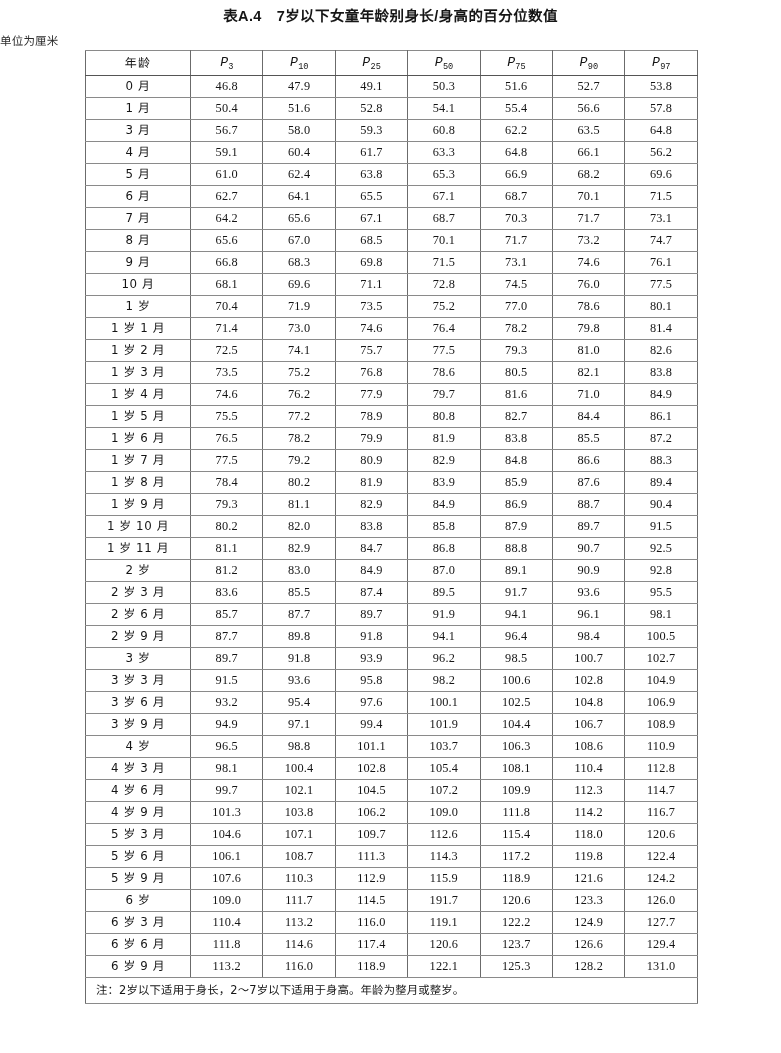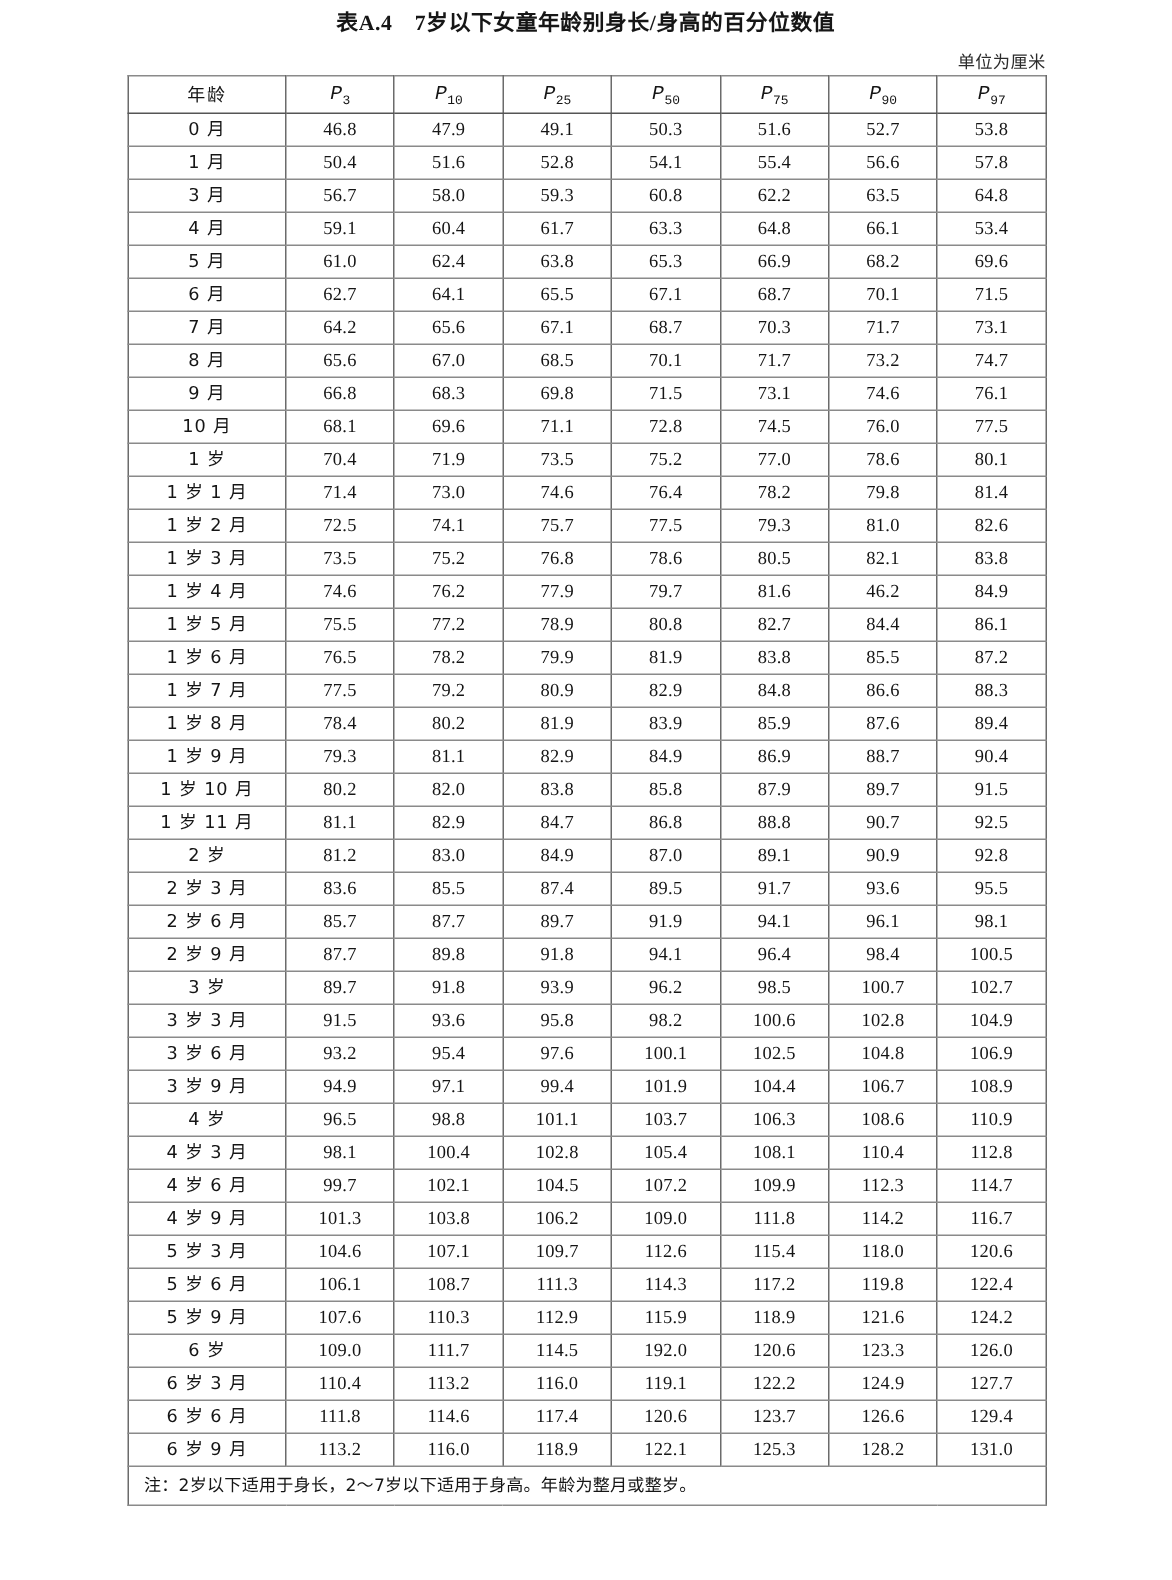--- a/index.html
+++ b/index.html
@@ -17,30 +17,29 @@
   }
   .page {
     position: relative;
     width: 781px;
     height: 1053px;
     box-sizing: border-box;
   }
   .table-title {
     width: 100%;
     text-align: center;
-    font-family: Liberation Serif, serif;
+    font-family: Liberation Sans, sans-serif;
     font-size: 14.5px;
     font-weight: bold;
     letter-spacing: 0.4px;
     padding-top: 7px;
     line-height: 18px;
     color: #161616;
   }
   .unit-line {
-    text-align: right;
     font-size: 11.5px;
     font-family: Liberation Mono, monospace;
     padding-right: 84px;
     padding-top: 7px;
     padding-bottom: 3px;
     color: #2b2b2b;
     letter-spacing: 0.2px;
   }
   .table-wrap {
     position: absolute;
@@ -198,21 +197,21 @@
             <td class="num">64.8</td>
           </tr>
           <tr>
             <td><span class="age-label">4 月</span></td>
             <td class="num">59.1</td>
             <td class="num">60.4</td>
             <td class="num">61.7</td>
             <td class="num">63.3</td>
             <td class="num">64.8</td>
             <td class="num">66.1</td>
-            <td class="num">53.4</td>
+            <td class="num">56.2</td>
           </tr>
           <tr>
             <td><span class="age-label">5 月</span></td>
             <td class="num">61.0</td>
             <td class="num">62.4</td>
             <td class="num">63.8</td>
             <td class="num">65.3</td>
             <td class="num">66.9</td>
             <td class="num">68.2</td>
             <td class="num">69.6</td>
@@ -307,21 +306,21 @@
             <td class="num">82.1</td>
             <td class="num">83.8</td>
           </tr>
           <tr>
             <td><span class="age-label">1 岁 4 月</span></td>
             <td class="num">74.6</td>
             <td class="num">76.2</td>
             <td class="num">77.9</td>
             <td class="num">79.7</td>
             <td class="num">81.6</td>
-            <td class="num">46.2</td>
+            <td class="num">71.0</td>
             <td class="num">84.9</td>
           </tr>
           <tr>
             <td><span class="age-label">1 岁 5 月</span></td>
             <td class="num">75.5</td>
             <td class="num">77.2</td>
             <td class="num">78.9</td>
             <td class="num">80.8</td>
             <td class="num">82.7</td>
             <td class="num">84.4</td>
@@ -535,21 +534,21 @@
             <td class="num">115.9</td>
             <td class="num">118.9</td>
             <td class="num">121.6</td>
             <td class="num">124.2</td>
           </tr>
           <tr>
             <td><span class="age-label">6 岁</span></td>
             <td class="num">109.0</td>
             <td class="num">111.7</td>
             <td class="num">114.5</td>
-            <td class="num">192.0</td>
+            <td class="num">191.7</td>
             <td class="num">120.6</td>
             <td class="num">123.3</td>
             <td class="num">126.0</td>
           </tr>
           <tr>
             <td><span class="age-label">6 岁 3 月</span></td>
             <td class="num">110.4</td>
             <td class="num">113.2</td>
             <td class="num">116.0</td>
             <td class="num">119.1</td>

